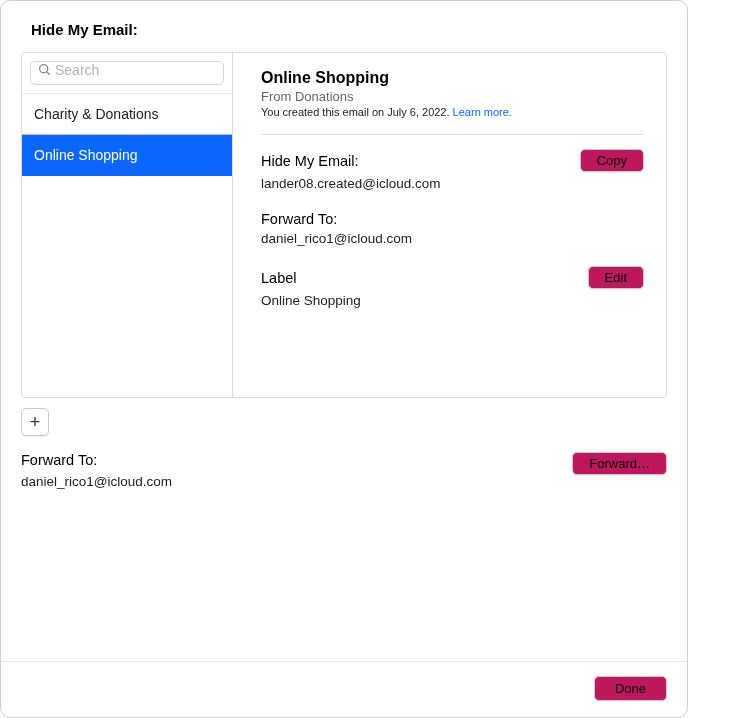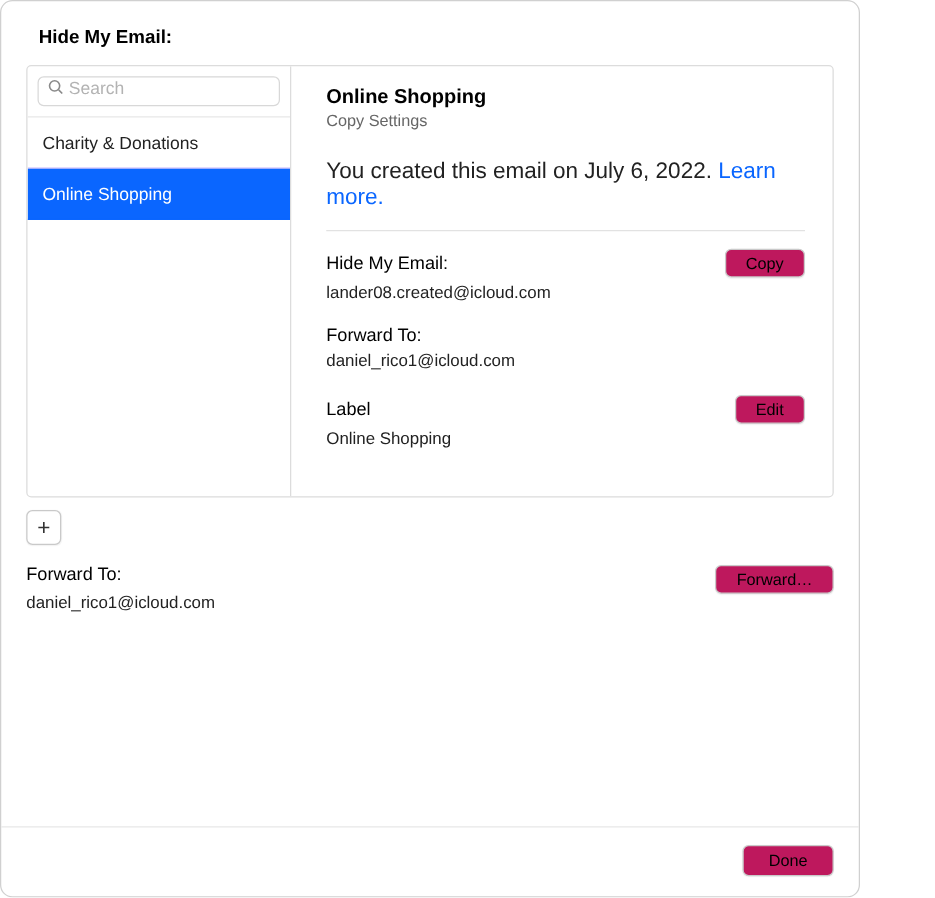--- a/index.html
+++ b/index.html
@@ -98,22 +98,22 @@
       font-size: 16px;
       font-weight: 700;
       color: #000;
     }
     .detail-subtitle {
       font-size: 13px;
       color: #666;
       margin-top: 2px;
     }
     .detail-info {
-      font-size: 18px;
-      margin-top: 22px;
+      font-size: 11px;
+      margin-top: 2px;
       color: #222;
     }
     .learn-link {
       color: #0a66ff;
       cursor: pointer;
       text-decoration: none;
     }
     .divider {
       border: none;
       border-top: 1px solid #e2e2e2;
@@ -218,21 +218,21 @@
           <span>Charity &amp; Donations</span>
         </div>
         <div class="list-item selected">
           <span>Online Shopping</span>
         </div>
       </div>
     </div>
 
     <div class="detail">
       <div class="detail-title">Online Shopping</div>
-      <div class="detail-subtitle">Copy Settings</div>
+      <div class="detail-subtitle">From Donations</div>
       <div class="detail-info">
         <span>You created this email on July 6, 2022. </span><a class="learn-link">Learn more.</a>
       </div>
       <hr class="divider">
 
       <div class="field">
         <div class="field-row">
           <span class="field-label">Hide My Email:</span>
           <button class="mac-button">Copy</button>
         </div>

